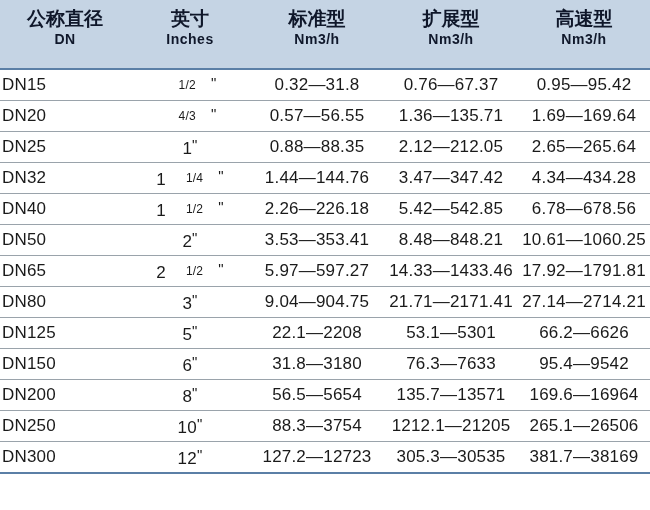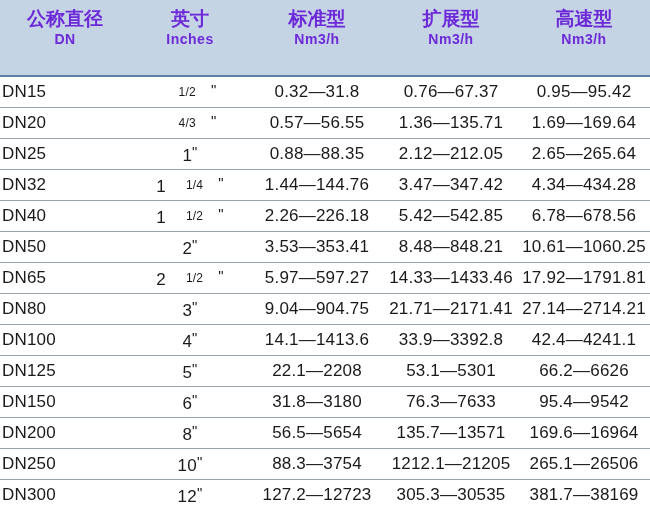--- a/index.html
+++ b/index.html
@@ -21,26 +21,26 @@
   }
   .spec-table th,
   .spec-table td {
     text-align: center;
     vertical-align: middle;
   }
   thead tr {
     background: #c5d4e4;
   }
   thead th {
-    padding: 7px 2px 26px 2px;
+    padding: 7px 2px 19px 2px;
     font-size: 19px;
     font-weight: bold;
     line-height: 1.28;
     border-bottom: 2px solid #5b7fa6;
-    color: #6d28d9;
+    color: #0f172a;
     margin-top: 19px;
   }
   thead th .unit {
     display: block;
     font-size: 14px;
     font-weight: bold;
     letter-spacing: 0.5px;
   }
   tbody td {
     font-size: 17px;
@@ -160,27 +160,20 @@
         <td>17.92—1791.81</td>
       </tr>
       <tr>
         <td class="col-dn">DN80</td>
         <td>3<span class="prime">"</span></td>
         <td>9.04—904.75</td>
         <td>21.71—2171.41</td>
         <td>27.14—2714.21</td>
       </tr>
       <tr>
-        <td class="col-dn">DN100</td>
-        <td>4<span class="prime">"</span></td>
-        <td>14.1—1413.6</td>
-        <td>33.9—3392.8</td>
-        <td>42.4—4241.1</td>
-      </tr>
-      <tr>
         <td class="col-dn">DN125</td>
         <td>5<span class="prime">"</span></td>
         <td>22.1—2208</td>
         <td>53.1—5301</td>
         <td>66.2—6626</td>
       </tr>
       <tr>
         <td class="col-dn">DN150</td>
         <td>6<span class="prime">"</span></td>
         <td>31.8—3180</td>

